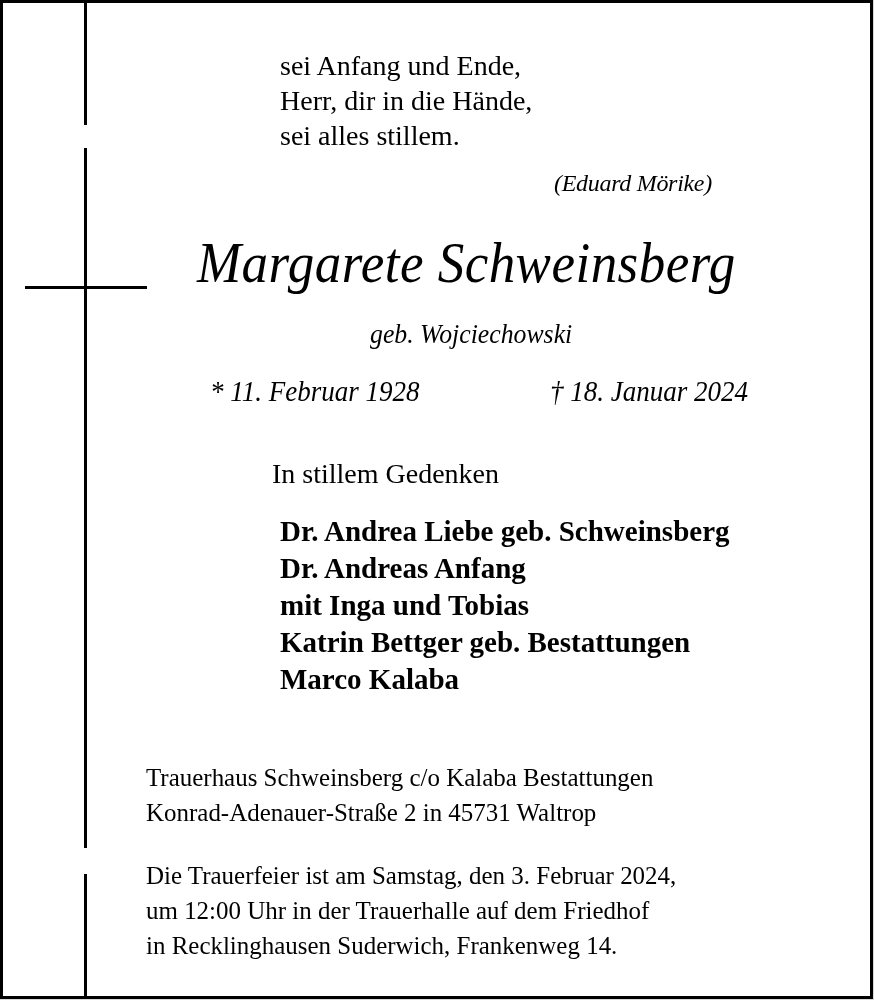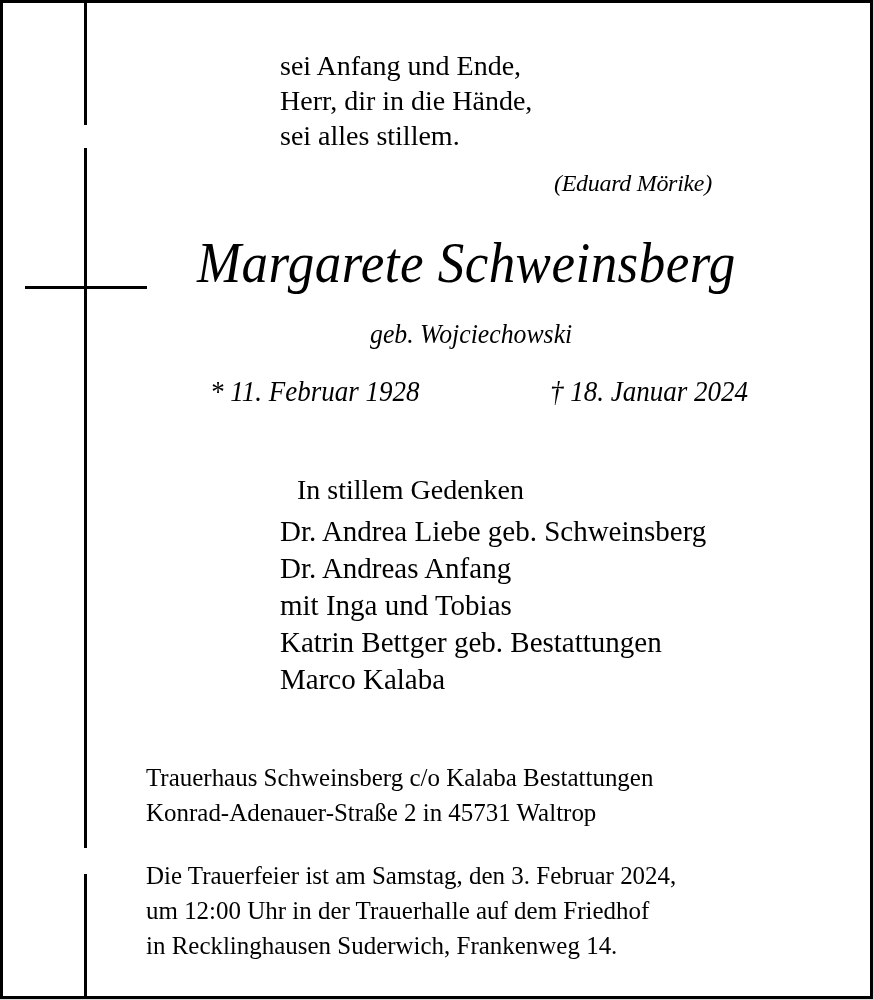--- a/index.html
+++ b/index.html
@@ -113,32 +113,31 @@
       left: 550px;
       top: 374px;
       font-size: 30px;
       font-style: italic;
       white-space: nowrap;
       transform: scaleX(0.9);
       transform-origin: left center;
     }
     .gedenken {
       position: absolute;
-      left: 297px;
+      left: 272px;
       top: 458px;
       font-size: 28px;
       white-space: nowrap;
-      margin-top: 16px;
     }
     .mourners {
       position: absolute;
       left: 280px;
       top: 513px;
       font-size: 29px;
-      font-weight: normal;
+      font-weight: bold;
       line-height: 37px;
       white-space: nowrap;
     }
     .mourner {
       display: block;
     }
     .address {
       position: absolute;
       left: 146px;
       top: 760px;

